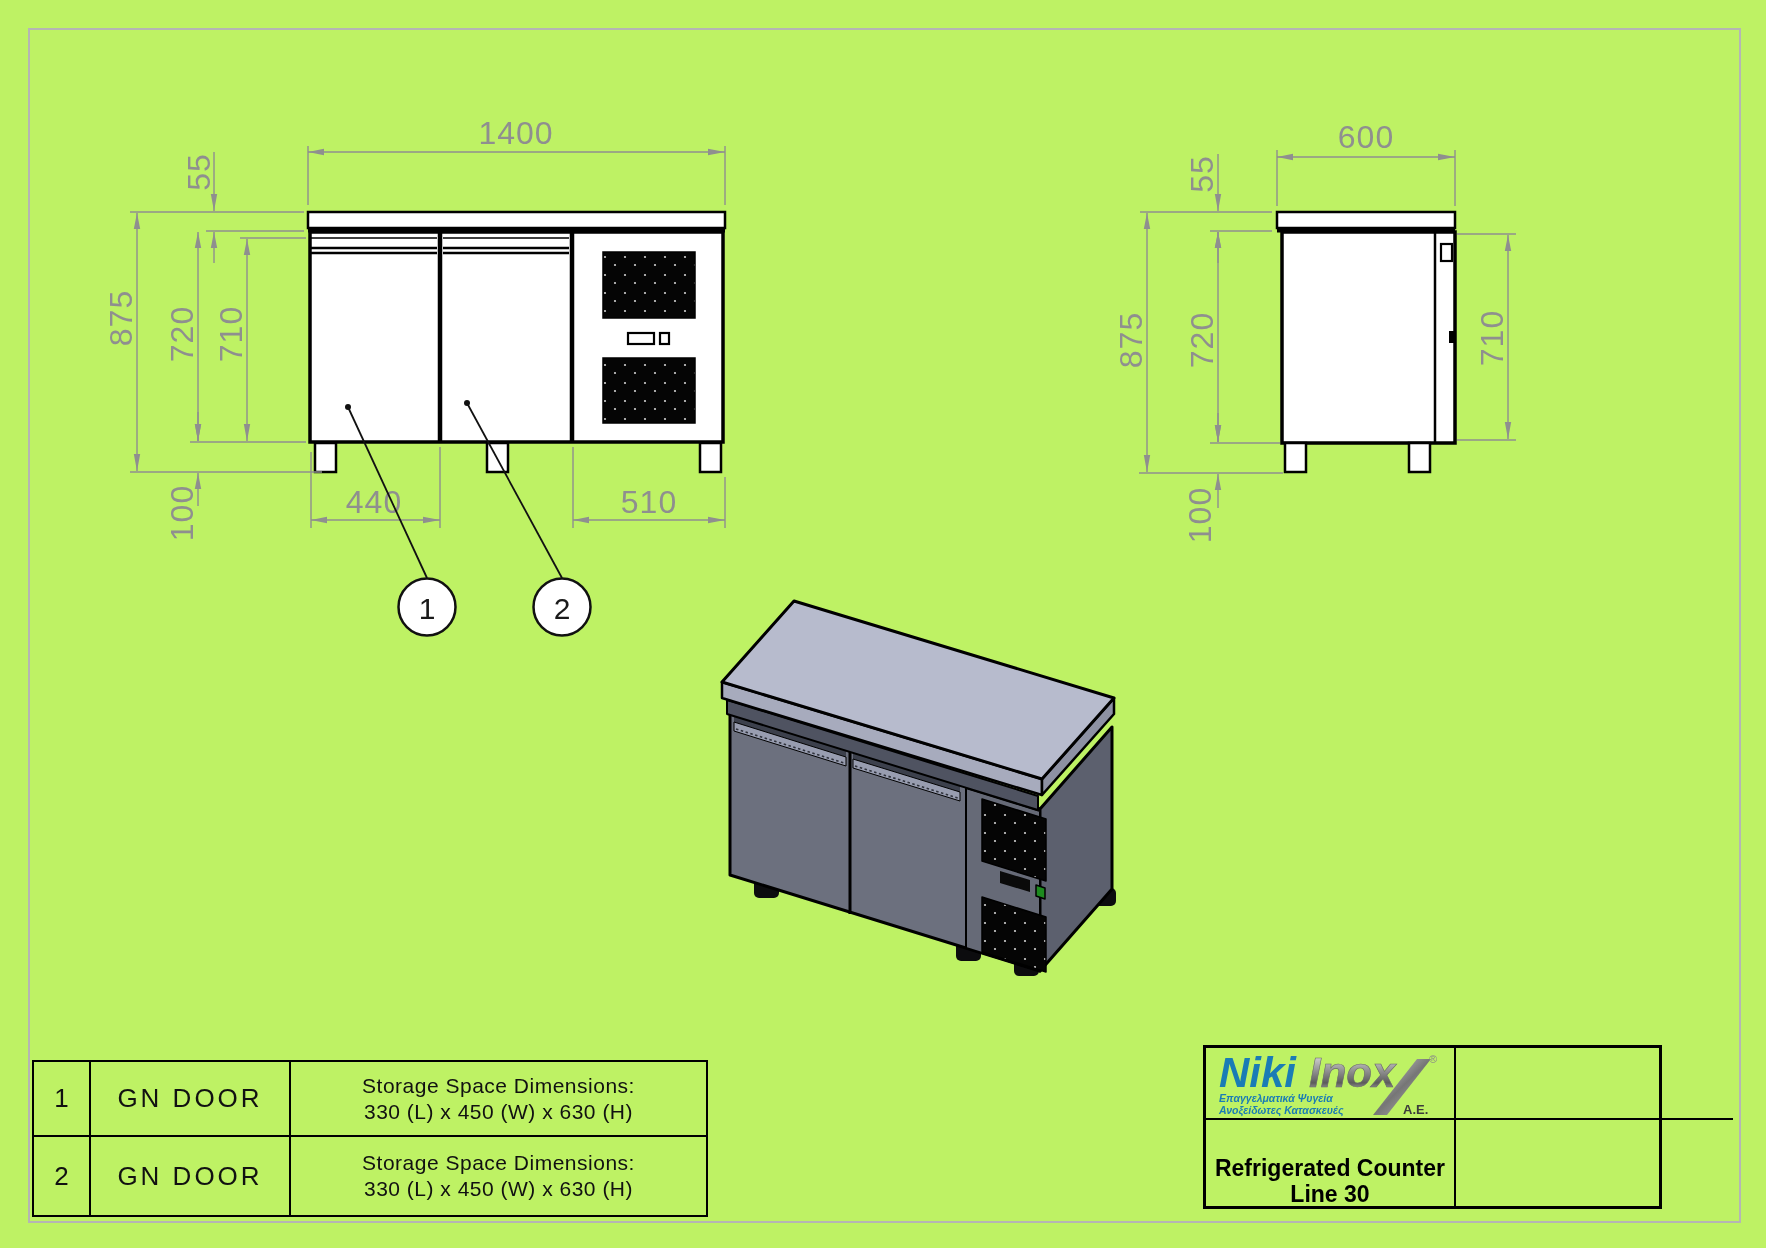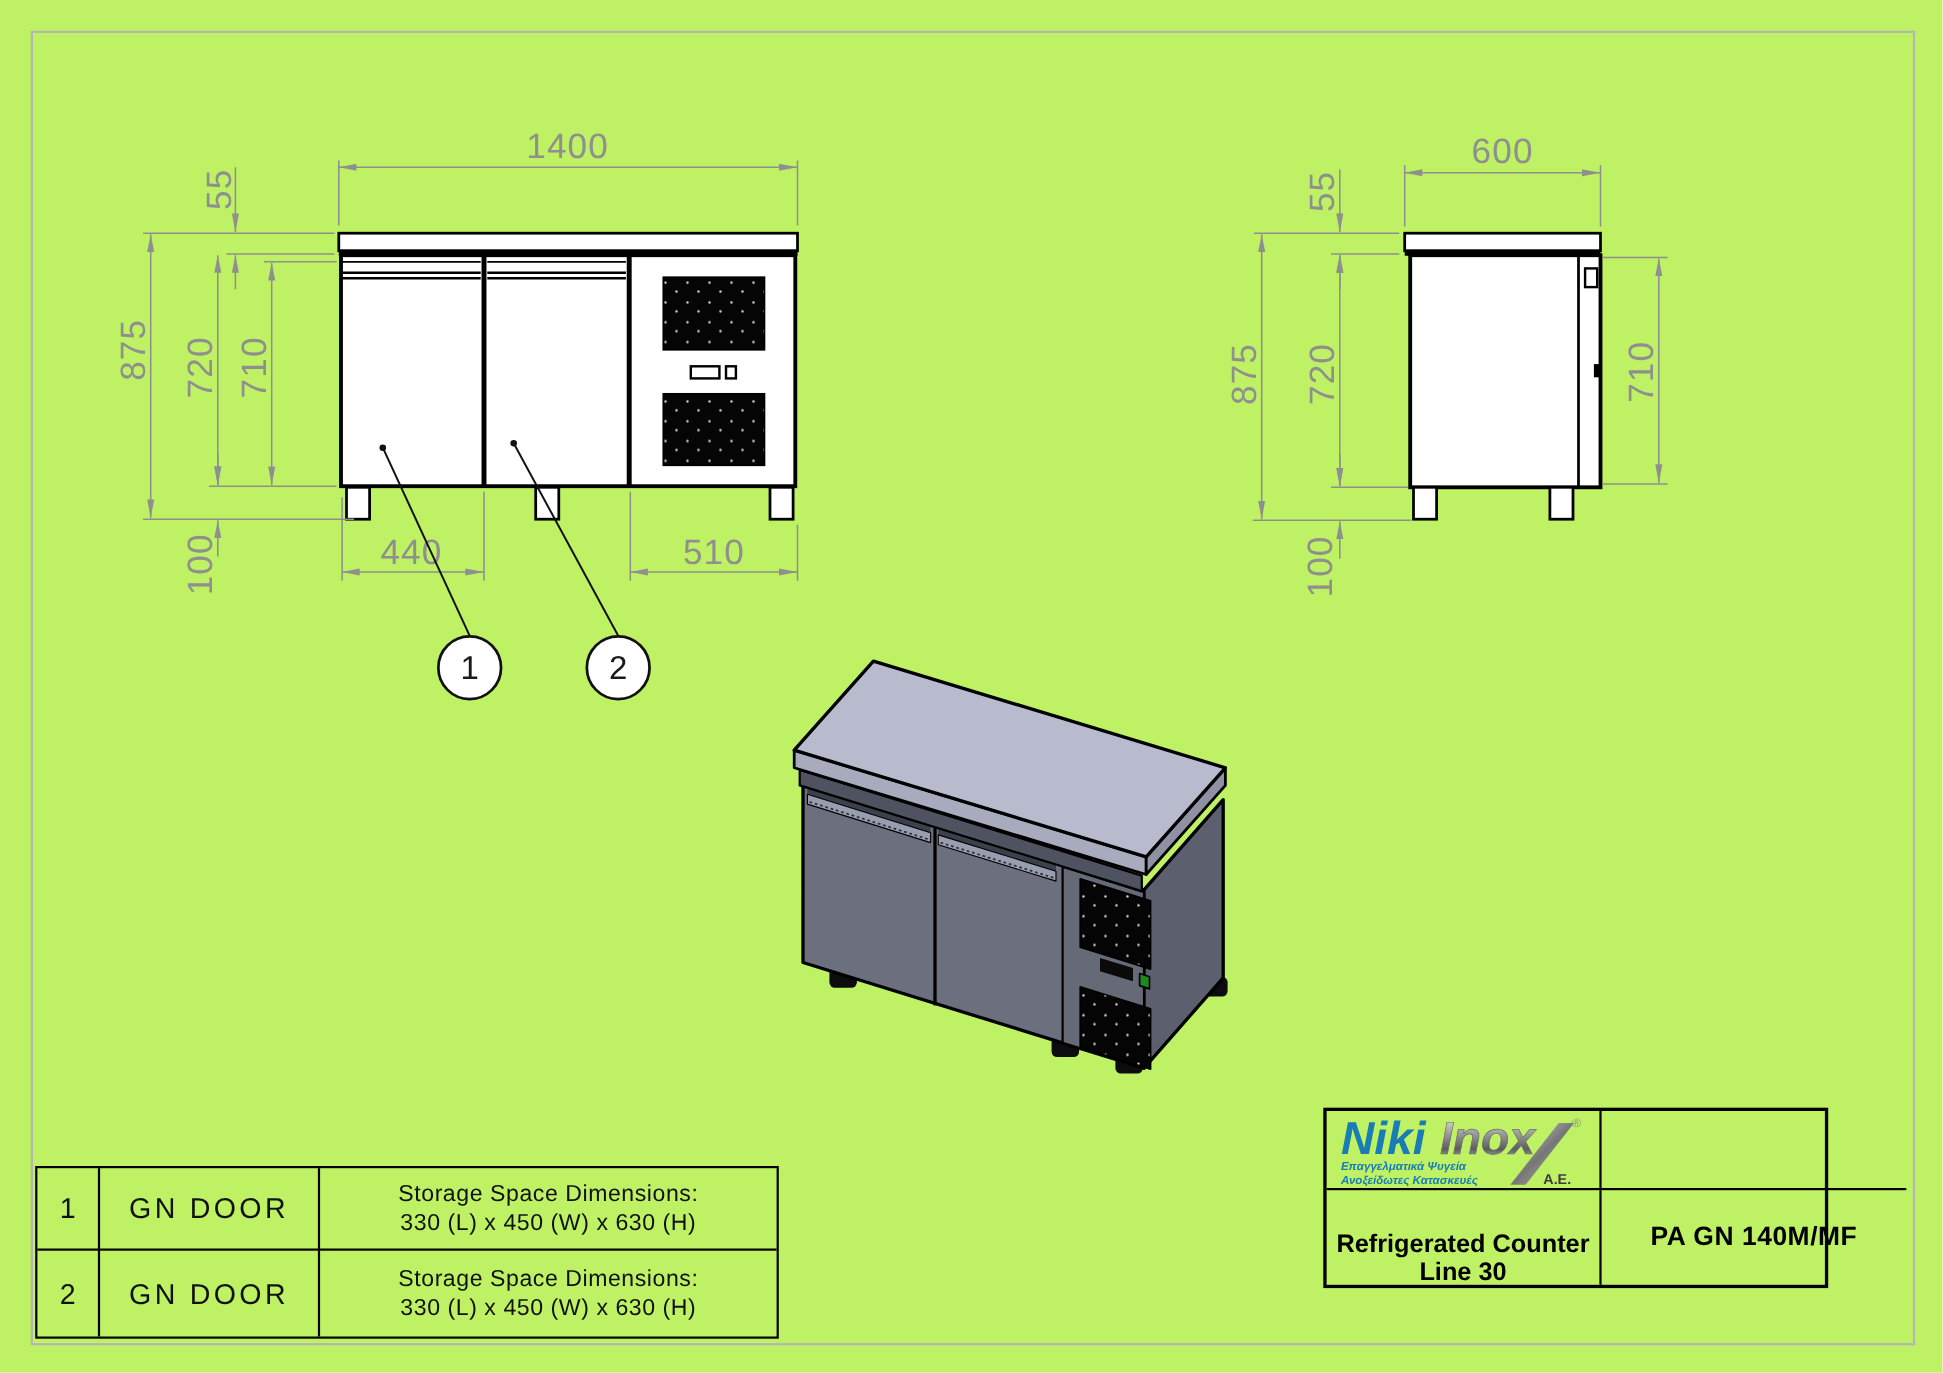--- a/index.html
+++ b/index.html
@@ -18,21 +18,21 @@
   .parts-table .cell{border-right:2px solid #000;border-bottom:2px solid #000;
         display:flex;flex-direction:column;align-items:center;justify-content:center;
         color:#111;}
   .parts-table .cell.last-col{border-right:none;}
   .parts-table .cell.last-row{border-bottom:none;}
   .pt-no{font-size:26px;}
   .pt-name{font-size:26px;letter-spacing:3px;}
   .pt-spec{font-size:21px;line-height:26px;text-align:center;letter-spacing:0.5px;}
 
   
-  .title-block{position:absolute;left:1203px;top:1007px;width:459px;height:164px;
+  .title-block{position:absolute;left:1203px;top:1045px;width:459px;height:164px;
         border:3px solid #000;box-sizing:border-box;display:grid;
         grid-template-columns:250px 277px;grid-template-rows:72px 86px;}
   .title-block .tcell{border-right:2.5px solid #000;border-bottom:2.5px solid #000;
         display:flex;align-items:center;justify-content:center;overflow:hidden;}
   .title-block .tcell.last-col{border-right:none;}
   .title-block .tcell.last-row{border-bottom:none;}
   .product-name{font-weight:bold;font-size:23px;line-height:26px;text-align:center;color:#000;margin-top:36px;}
   .model-code{font-weight:bold;font-size:24px;color:#000;letter-spacing:0.5px;}
 </style>
 </head>
@@ -286,17 +286,14 @@
         <text x="196" y="65" font-size="13" font-weight="bold" fill="#3c3c3c">Α.Ε.</text>
       </svg>
     </div>
     <div class="tcell last-col"></div>
     <div class="tcell last-row">
       <div class="product-name">
         <div>Refrigerated Counter</div>
         <div>Line 30</div>
       </div>
     </div>
-    <div class="tcell last-col last-row">
-      <span class="model-code">PA GN 140M/MF</span>
-    </div>
   </div>
 </div>
 
 </body></html>

